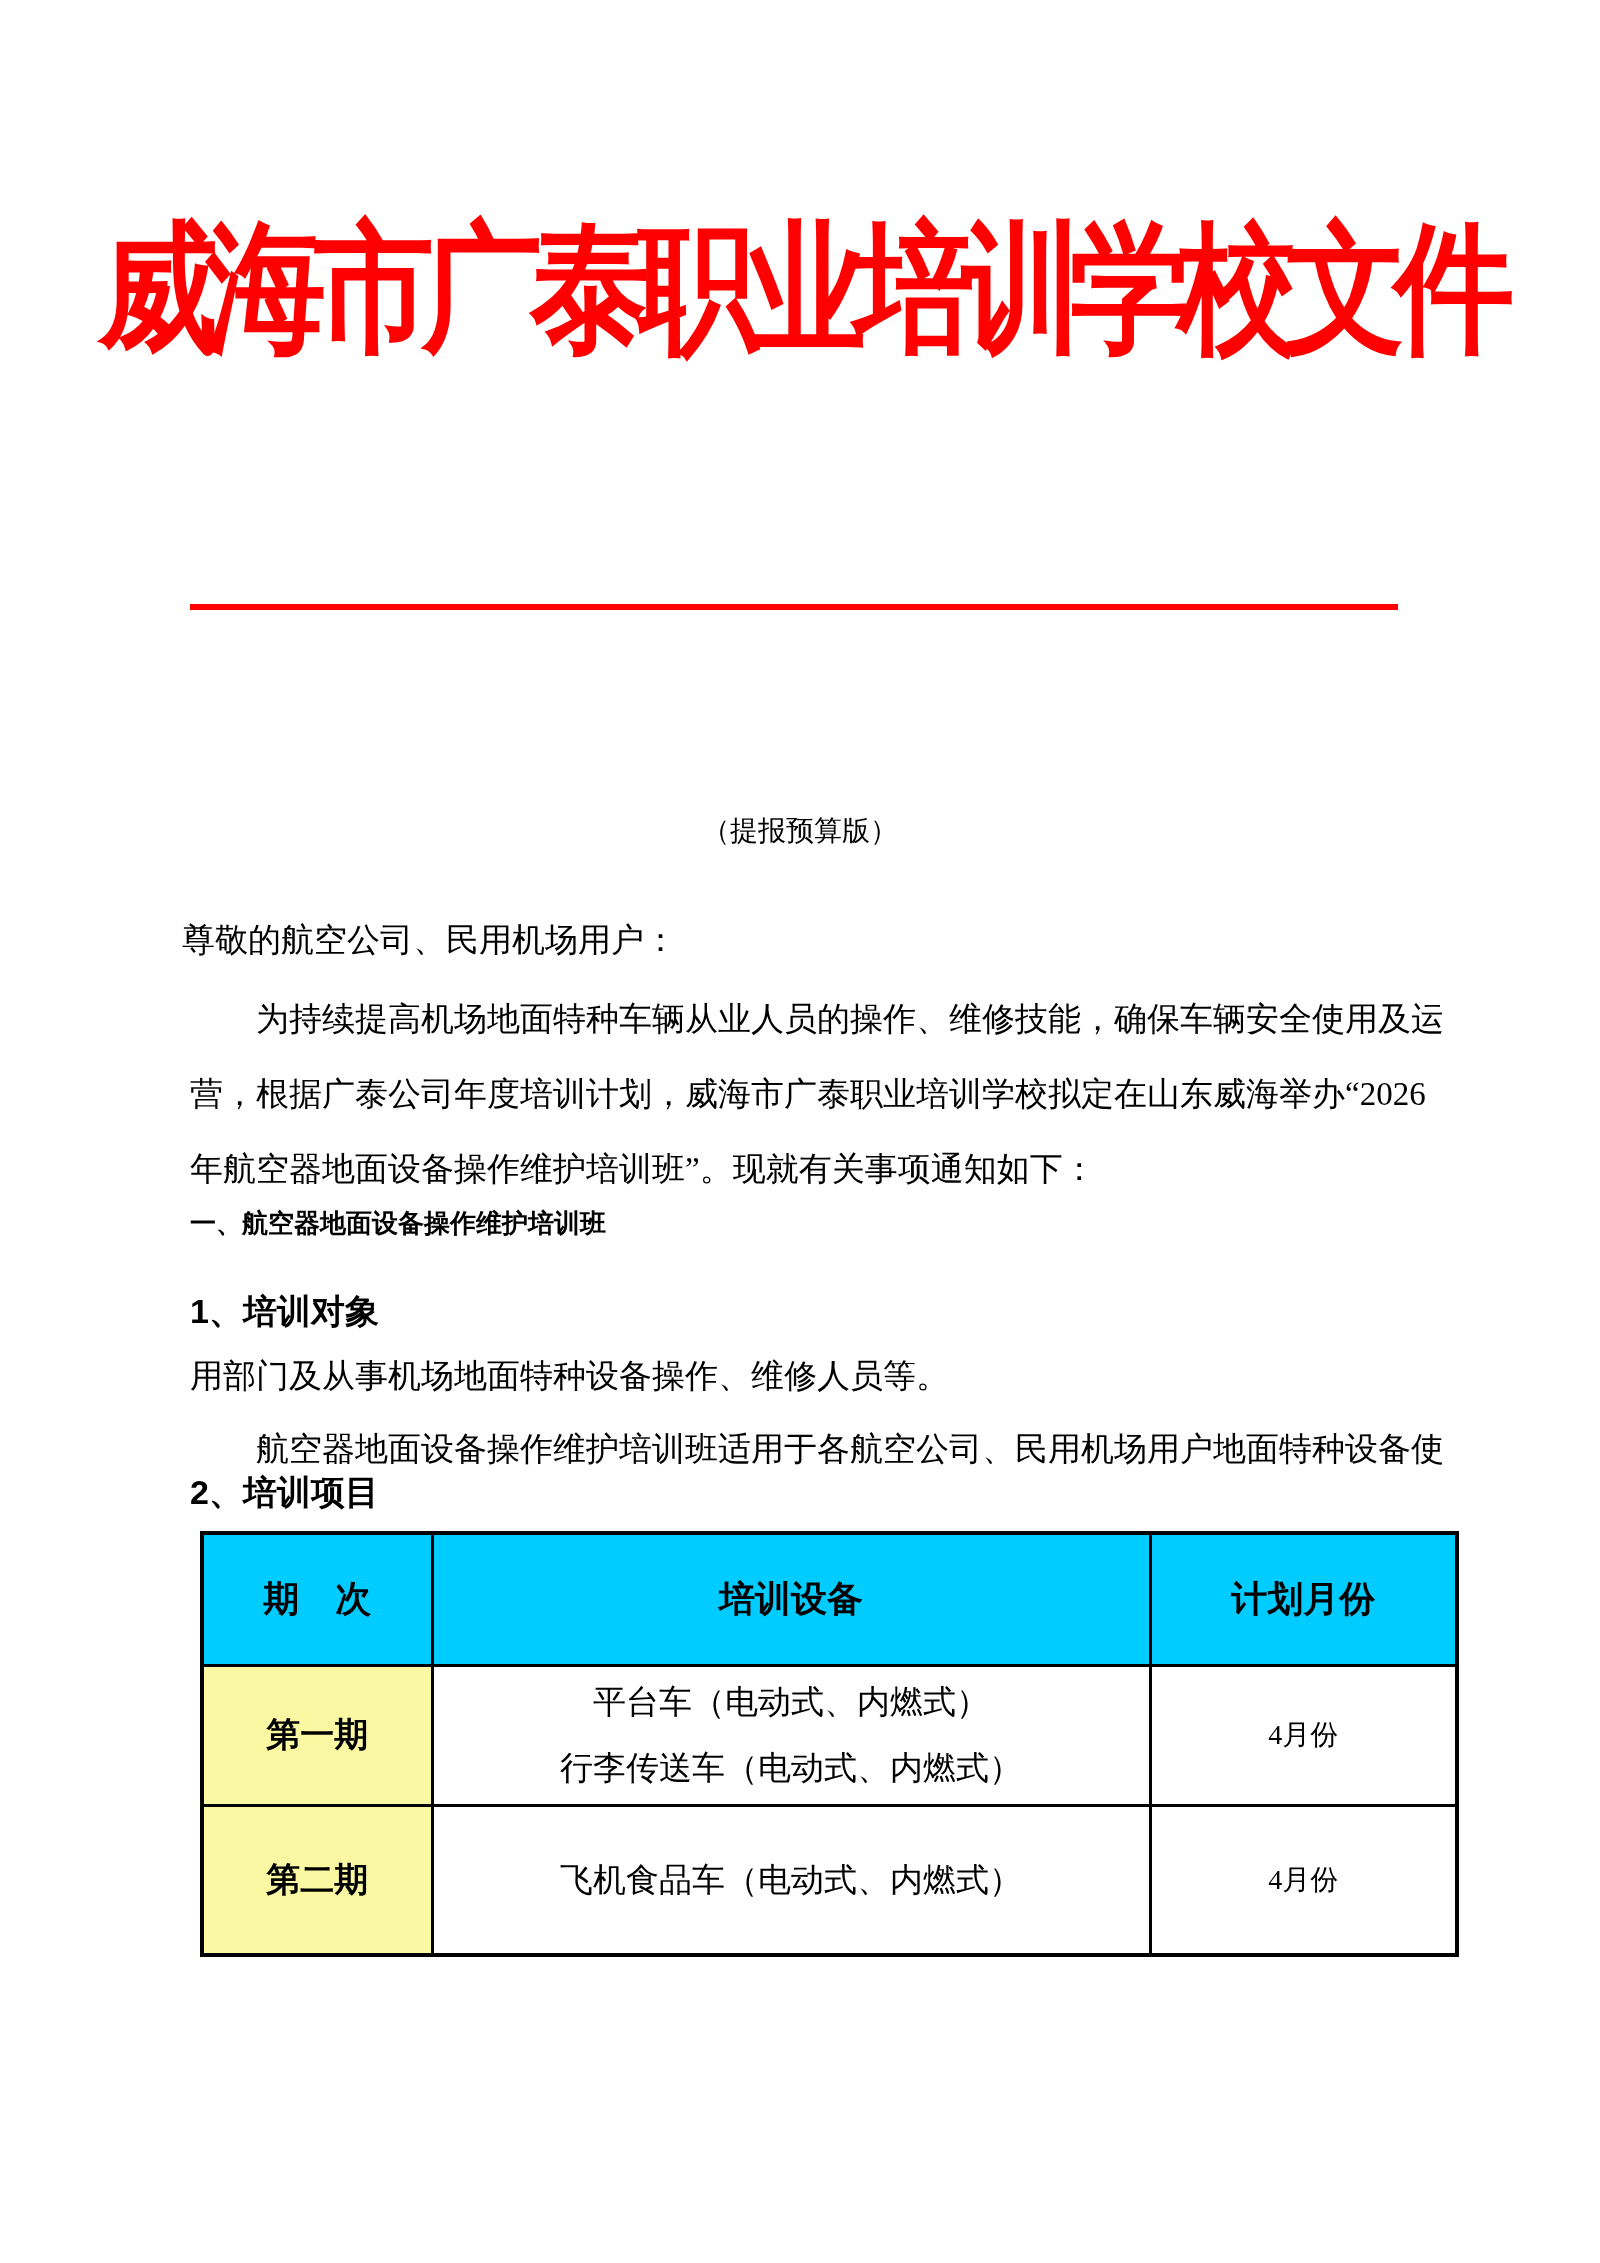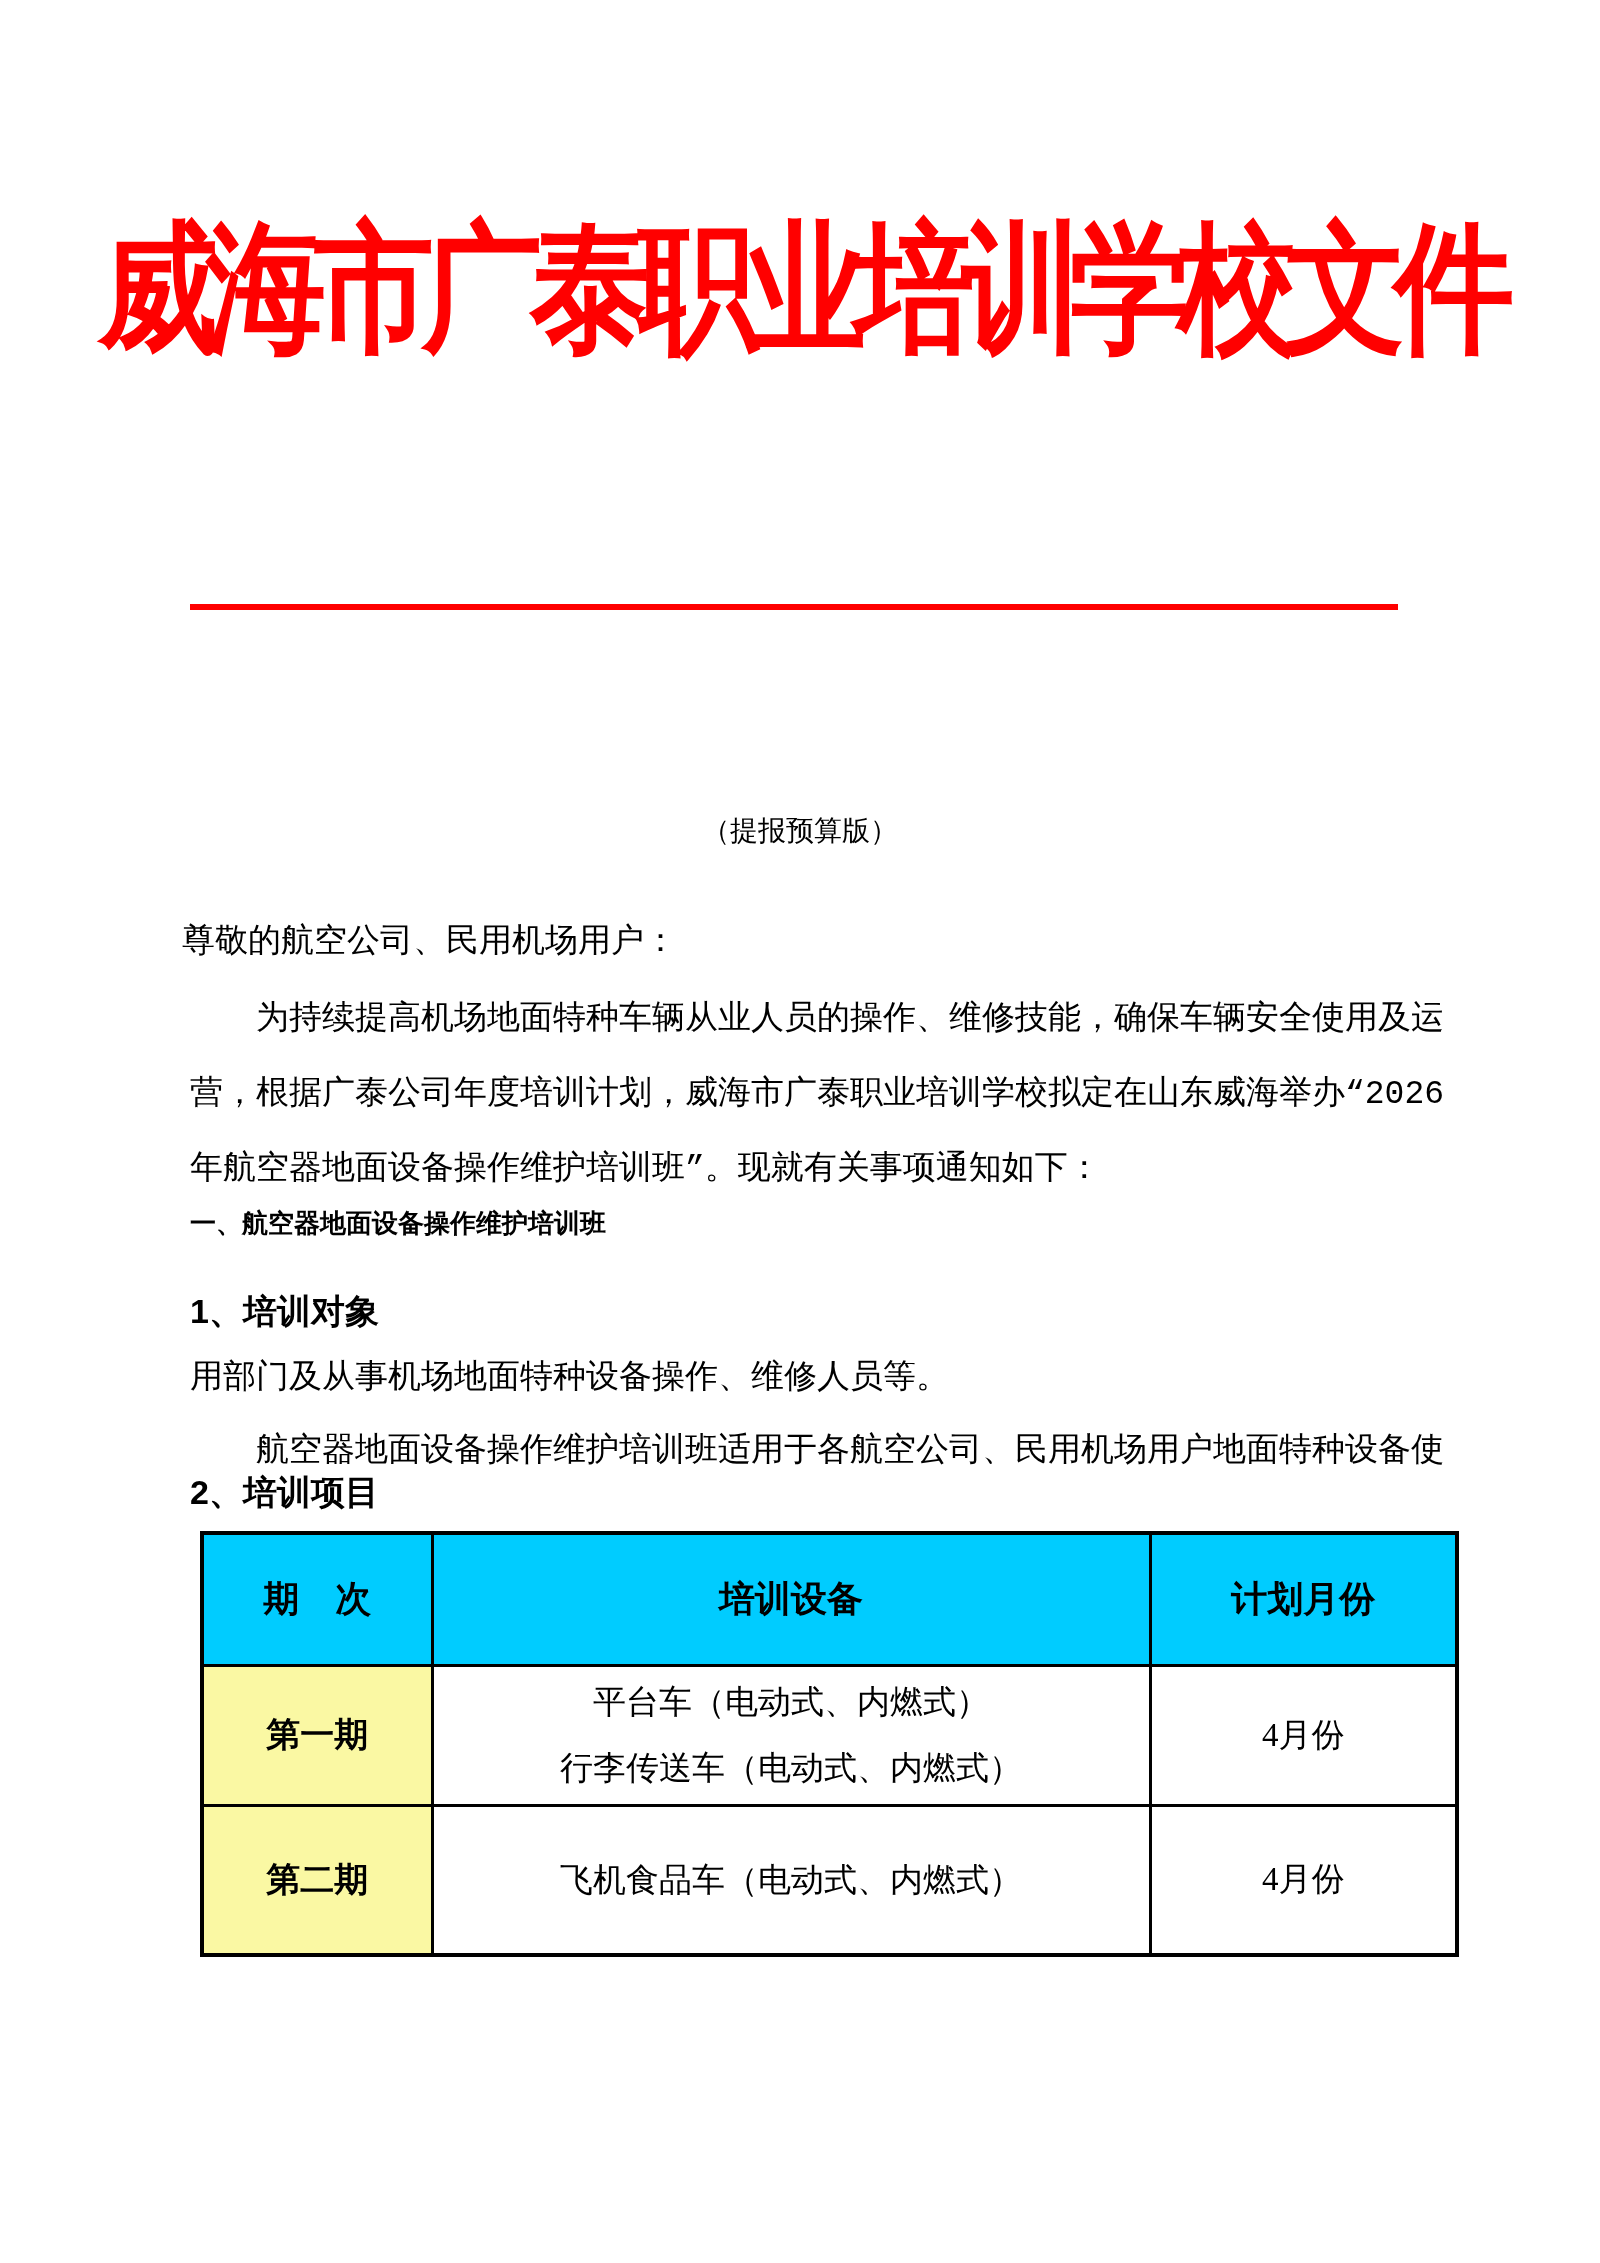--- a/index.html
+++ b/index.html
@@ -58,21 +58,20 @@
   }
   .greeting {
     position:absolute; top:918px; left:182px;
     font-size:33px;
     white-space:nowrap;
   }
   .intro {
     position:absolute; top:982px; left:190px; width:1252px;
     font-size:33px;
     line-height:75px;
-    font-family:Liberation Mono, monospace;
   }
   .bodyline { white-space:nowrap; }
   .indent { text-indent:66px; }
   .h1 {
     position:absolute; top:1206px; left:190px;
     font-family:"Liberation Sans","DejaVu Sans",sans-serif;
     font-weight:bold;
     font-size:26px;
     white-space:nowrap;
     text-align:center;
@@ -113,21 +112,21 @@
   }
   .row-1 { height:140px; }
   .row-2 { height:150px;margin-top:24px; }
   .period-cell {
     background:var(--table-period-bg);
     font-family:"Liberation Sans","DejaVu Sans",sans-serif;
     font-weight:bold;
     font-size:34px;
   }
   .equip-cell { font-size:33px; line-height:66px; }
-  .month-cell { font-size:33px; }
+  .month-cell { font-size:28px; }
 </style>
 </head>
 <body>
 
 <div class="page">
 
   <div class="banner">威海市广泰职业培训学校文件</div>
 
 
   <div class="red-rule"></div>

